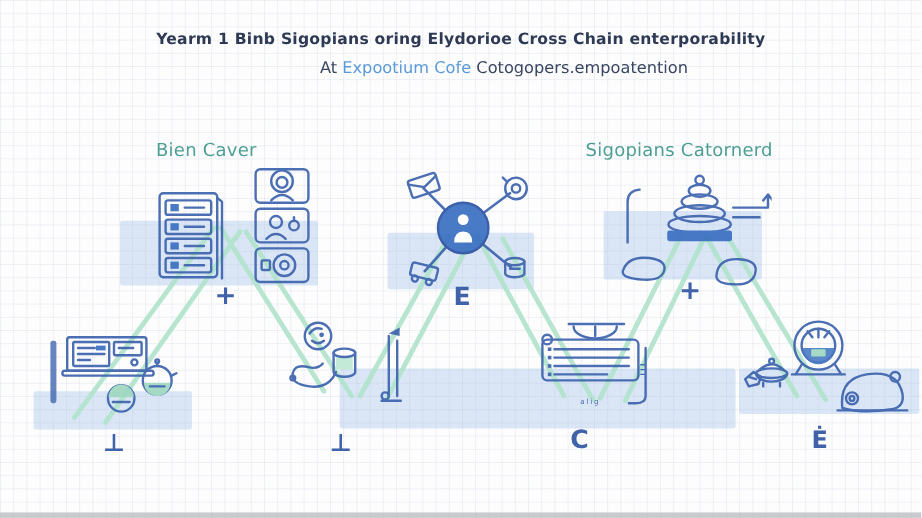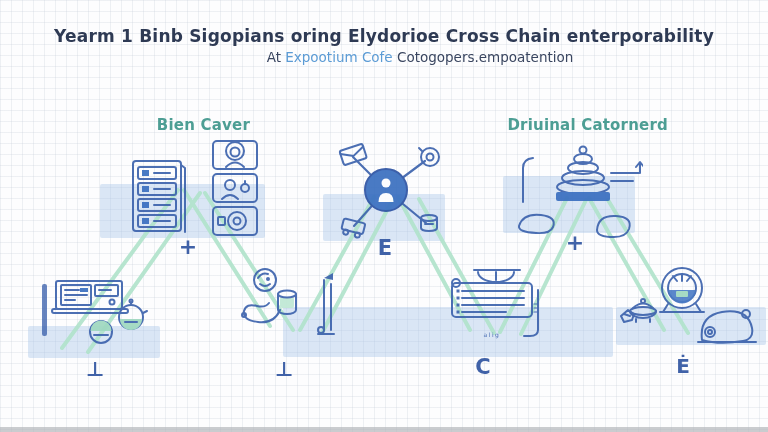--- a/index.html
+++ b/index.html
@@ -6,26 +6,26 @@
   .canvas{
     position:relative;width:768px;height:432px;overflow:hidden;
     font-family:"DejaVu Sans",sans-serif;
     background:
       linear-gradient(to right, rgba(203,211,221,.32) 1px, transparent 1px),
       linear-gradient(to bottom, rgba(203,211,221,.32) 1px, transparent 1px),
       #fdfdfe;
     background-size:11px 11px;
   }
   .title{position:absolute;top:26px;left:0;width:100%;text-align:center;
-    font-size:17px;font-weight:bold;color:#2e3a54;letter-spacing:.2px;}
+    font-size:13px;font-weight:bold;color:#2e3a54;letter-spacing:.2px;}
   .subtitle{position:absolute;top:49px;left:0;width:100%;text-align:center;
     font-size:13.5px;color:#3a4660;margin-left:36px;}
   .subtitle .hl{color:#5b9bd5;}
-  .colhead{position:absolute;top:116px;text-align:right;
-    font-size:15px;font-weight:bold;color:#4d9e94;letter-spacing:.2px;}
+  .colhead{position:absolute;top:116px;text-align:left;
+    font-size:15px;font-weight:normal;color:#4d9e94;letter-spacing:.2px;}
   .band{position:absolute;background:rgba(164,195,233,.40);border-radius:2px;}
   .layer{position:absolute;left:0;top:0;}
   .sketch{position:absolute;}
   .sym{position:absolute;transform:translate(-50%,-50%);
     color:#4062a8;font-size:20px;font-weight:600;line-height:1;}
   .bottom-edge{position:absolute;left:0;bottom:0;width:100%;height:5px;
     background:#b4b6bb;opacity:.7;}
 </style>
 </head>
 <body>
@@ -221,16 +221,16 @@
   <div class="sym" style="left:483px;top:367px;font-size:21px;">C</div>
   <div class="sym" style="left:683px;top:366px;">Ė</div>
 
   <div class="title">Yearm 1 Binb Sigopians oring Elydorioe Cross Chain enterporability</div>
   <div class="subtitle">
     <span>At</span>
     <span class="hl">Expootium Cofe</span>
     <span>Cotogopers.empoatention</span>
   </div>
   <div class="colhead" style="left:130px;width:120px;">Bien Caver</div>
-  <div class="colhead" style="left:488px;width:180px;">Driuinal Catornerd</div>
+  <div class="colhead" style="left:488px;width:180px;">Sigopians Catornerd</div>
 
   <div class="bottom-edge"></div>
 </div>
 
 </body></html>

